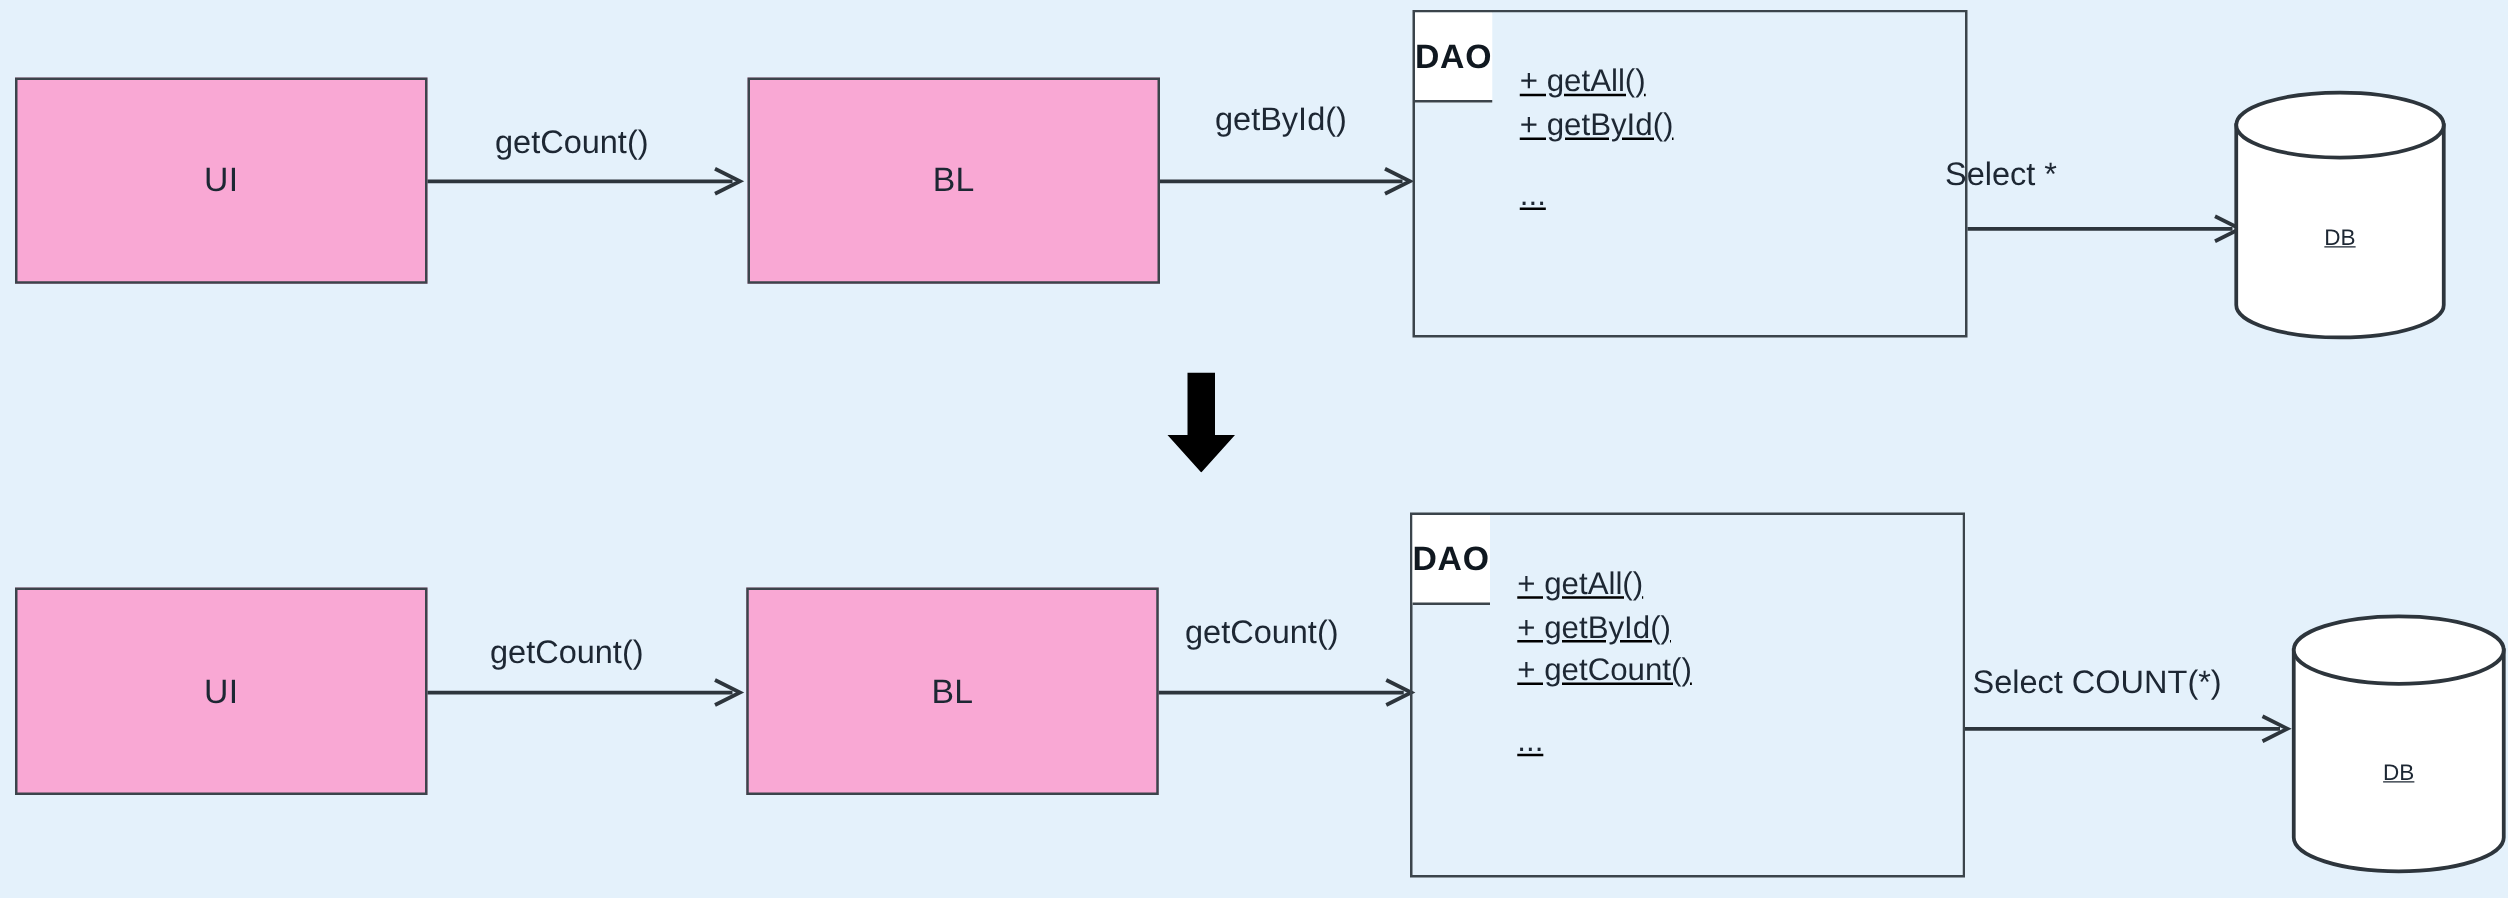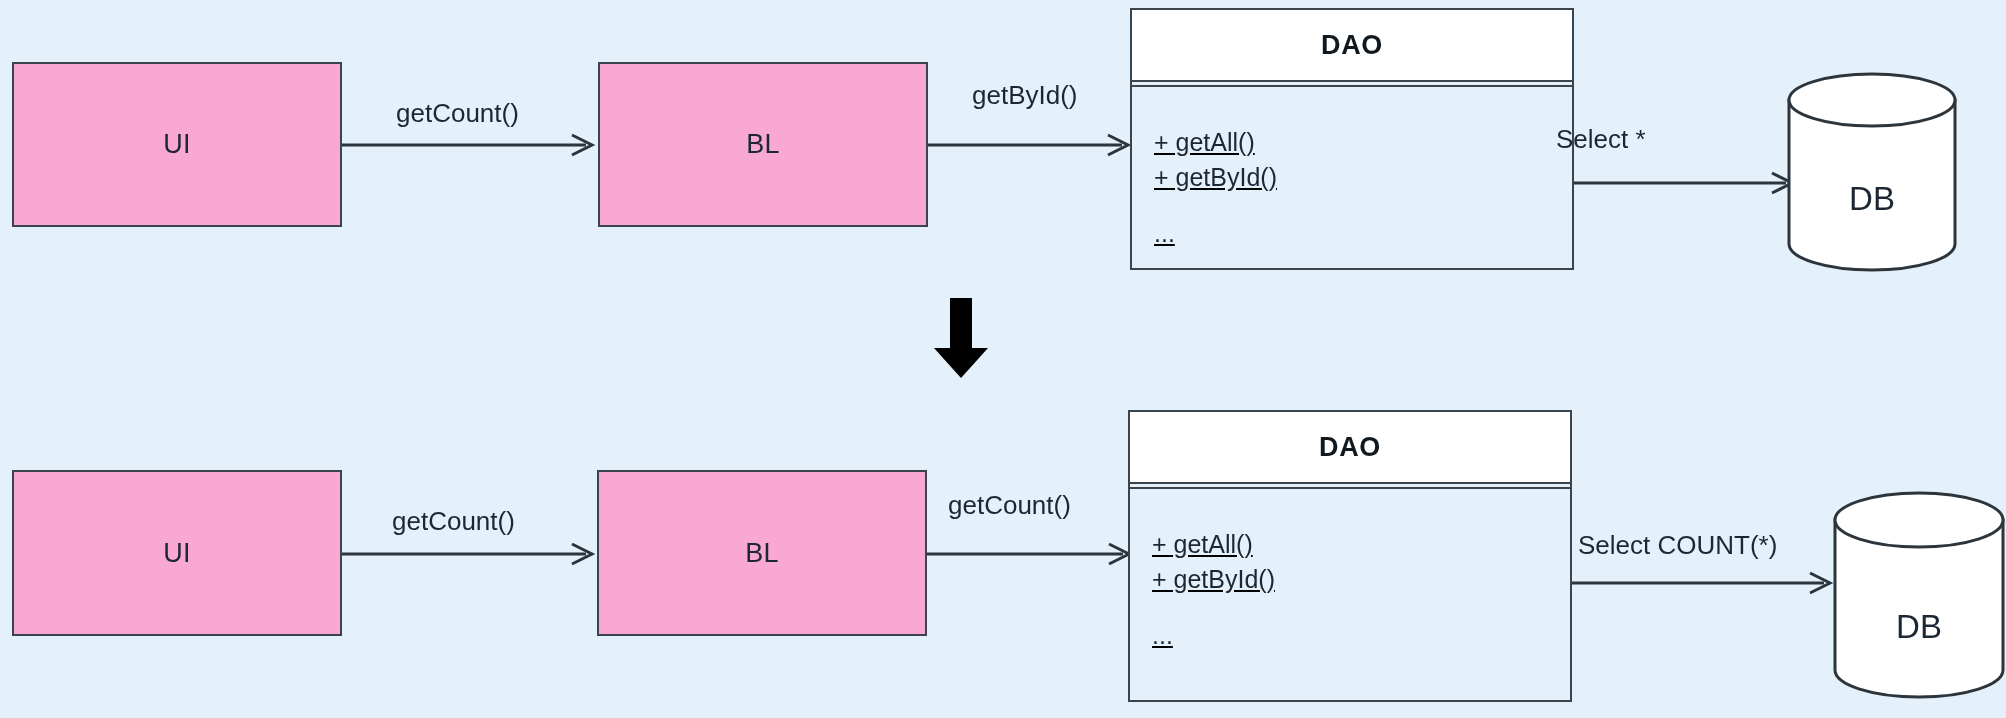--- a/index.html
+++ b/index.html
@@ -38,21 +38,21 @@
     line-height: 1;
   }
 
   
   .uml-box {
     position: absolute;
     border: 2px solid #3b444b;
     box-sizing: border-box;
     background: transparent;
     display: flex;
-    flex-direction: column;
+    flex-direction: row;
   }
   .uml-header {
     background: #ffffff;
     display: flex;
     align-items: center;
     justify-content: center;
     box-sizing: border-box;
     border-bottom: 2px solid #3b444b;
   }
   .uml-header .uml-title {
@@ -92,22 +92,23 @@
   }
   .cyl svg {
     display: block;
     overflow: visible;
   }
   .cyl .cyl-label {
     position: absolute;
     left: 0;
     right: 0;
     text-align: center;
-    font-size: 33px;
-    color: #1d2733;
+    font-size: 18px;
+    color: #1d2733;
+    text-decoration: underline;
   }
 
   
   .connector {
     position: absolute;
   }
   .connector svg {
     display: block;
     overflow: visible;
   }
@@ -217,20 +218,21 @@
   <div class="edge-label" style="left:948px; top:492px;">getCount()</div>
 
   <div class="uml-box" style="left:1128px; top:410px; width:444px; height:292px;">
     <div class="uml-header" style="height:72px;">
       <span class="uml-title">DAO</span>
     </div>
     <div class="uml-rule"></div>
     <div class="uml-body">
       <div class="member">+ getAll()</div>
       <div class="member">+ getById()</div>
+      <div class="member">+ getCount()</div>
       <div class="member gap">...</div>
     </div>
   </div>
 
   <div class="connector" style="left:1572px; top:570px; width:264px; height:26px;">
     <svg width="264" height="26" viewBox="0 0 264 26">
       <line x1="0" y1="13" x2="252" y2="13" stroke="#2d353c" stroke-width="3"></line>
       <polyline points="238,3 258,13 238,23" fill="none" stroke="#2d353c" stroke-width="3"></polyline>
     </svg>
   </div>

